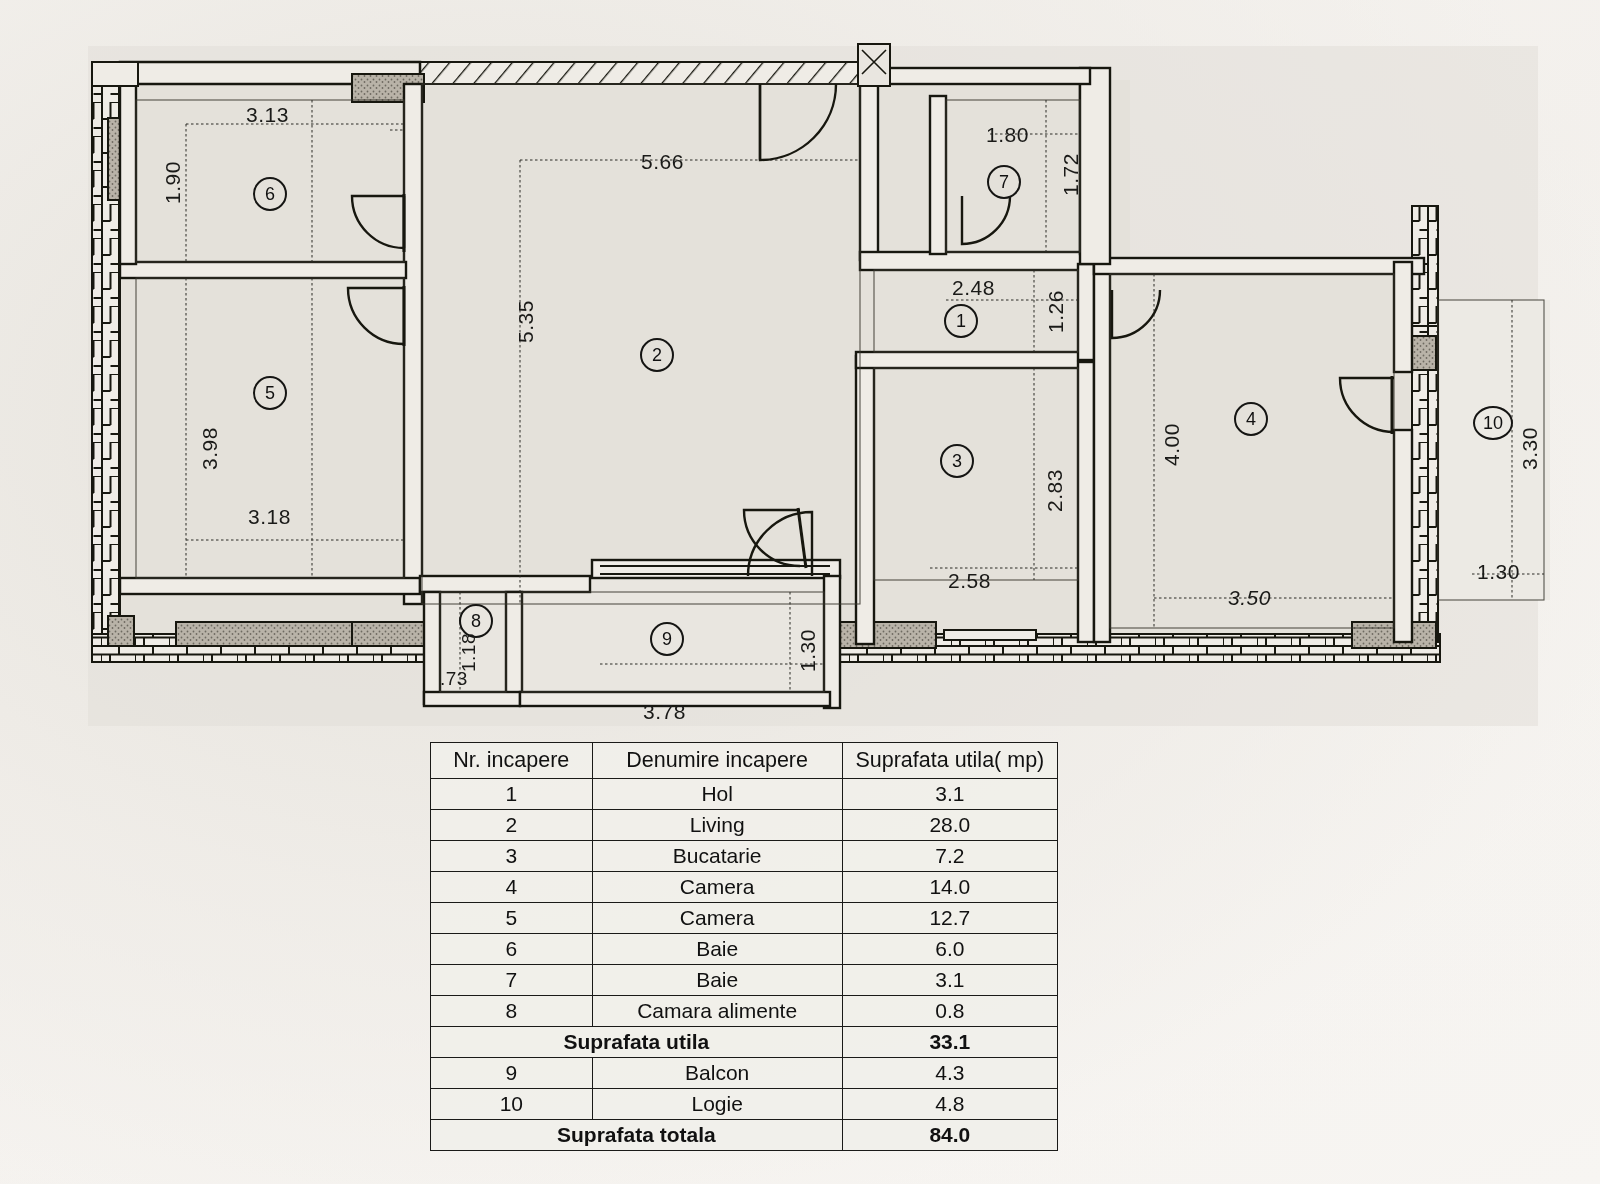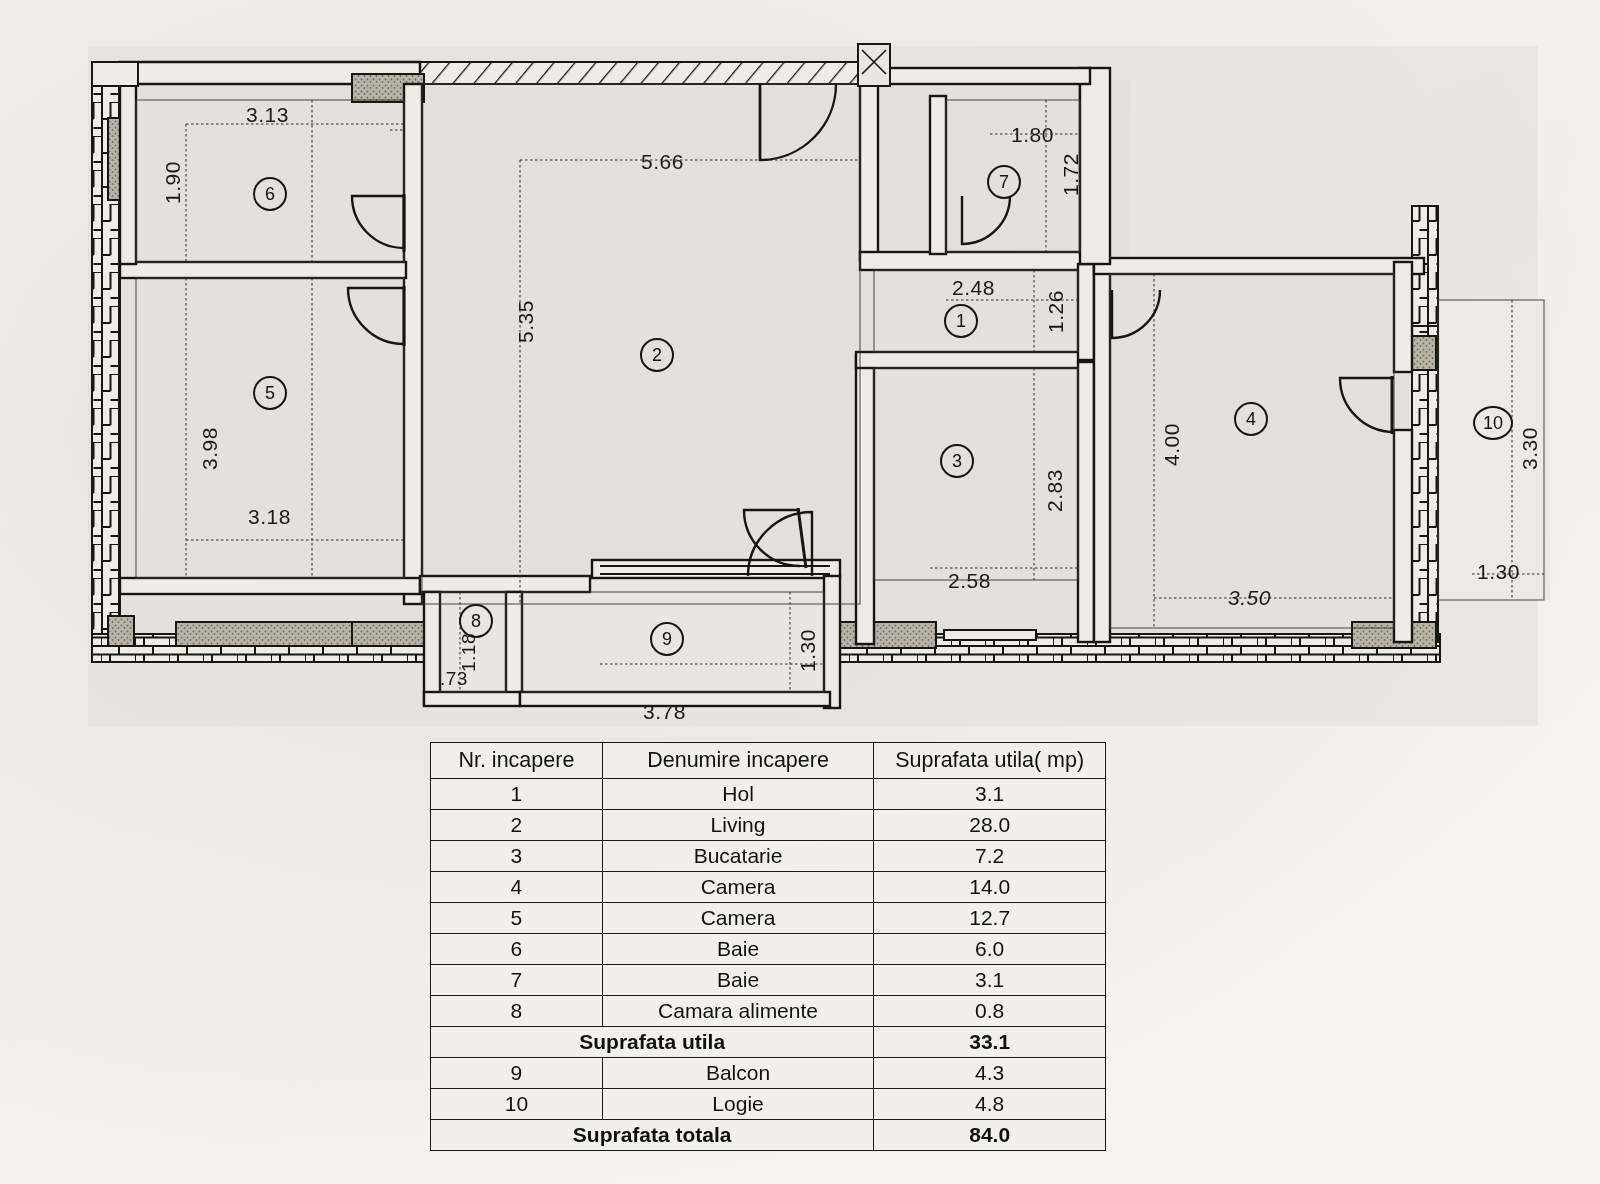--- a/index.html
+++ b/index.html
@@ -78,21 +78,21 @@
     pointer-events: none;
     user-select: none;
     line-height: 1;
   }
 
   
   #area-table {
     position: absolute;
     left: 430px;
     top: 742px;
-    width: 676px;
+    width: 628px;
     border-collapse: collapse;
     font-family: "Liberation Sans", sans-serif;
     background: rgba(241,239,234,0.9);
   }
   #area-table td, #area-table th {
     border: 1.6px solid #1a1a18;
     font-size: 21px;
     color: #111;
     text-align: center;
     padding: 3px 4px;
@@ -314,21 +314,21 @@
 
   <div class="dim" style="left:246px; top:103px;">3.13</div>
   <div class="dim vert" style="left:161px; top:204px;">1.90</div>
 
   <div class="dim vert" style="left:198px; top:470px;">3.98</div>
   <div class="dim" style="left:248px; top:505px;">3.18</div>
 
   <div class="dim" style="left:641px; top:150px;">5.66</div>
   <div class="dim vert" style="left:514px; top:343px;">5.35</div>
 
-  <div class="dim" style="left:986px; top:123px;margin-left:25px;">1.80</div>
+  <div class="dim" style="left:986px; top:123px;">1.80</div>
   <div class="dim vert" style="left:1059px; top:196px;">1.72</div>
 
   <div class="dim" style="left:952px; top:276px;">2.48</div>
   <div class="dim vert" style="left:1044px; top:333px;">1.26</div>
 
   <div class="dim" style="left:948px; top:557px;margin-top:12px;">2.58</div>
   <div class="dim vert" style="left:1043px; top:512px;">2.83</div>
 
   <div class="dim" style="left:1228px; top:586px;font-style:italic;">3.50</div>
   <div class="dim vert" style="left:1160px; top:466px;">4.00</div>

